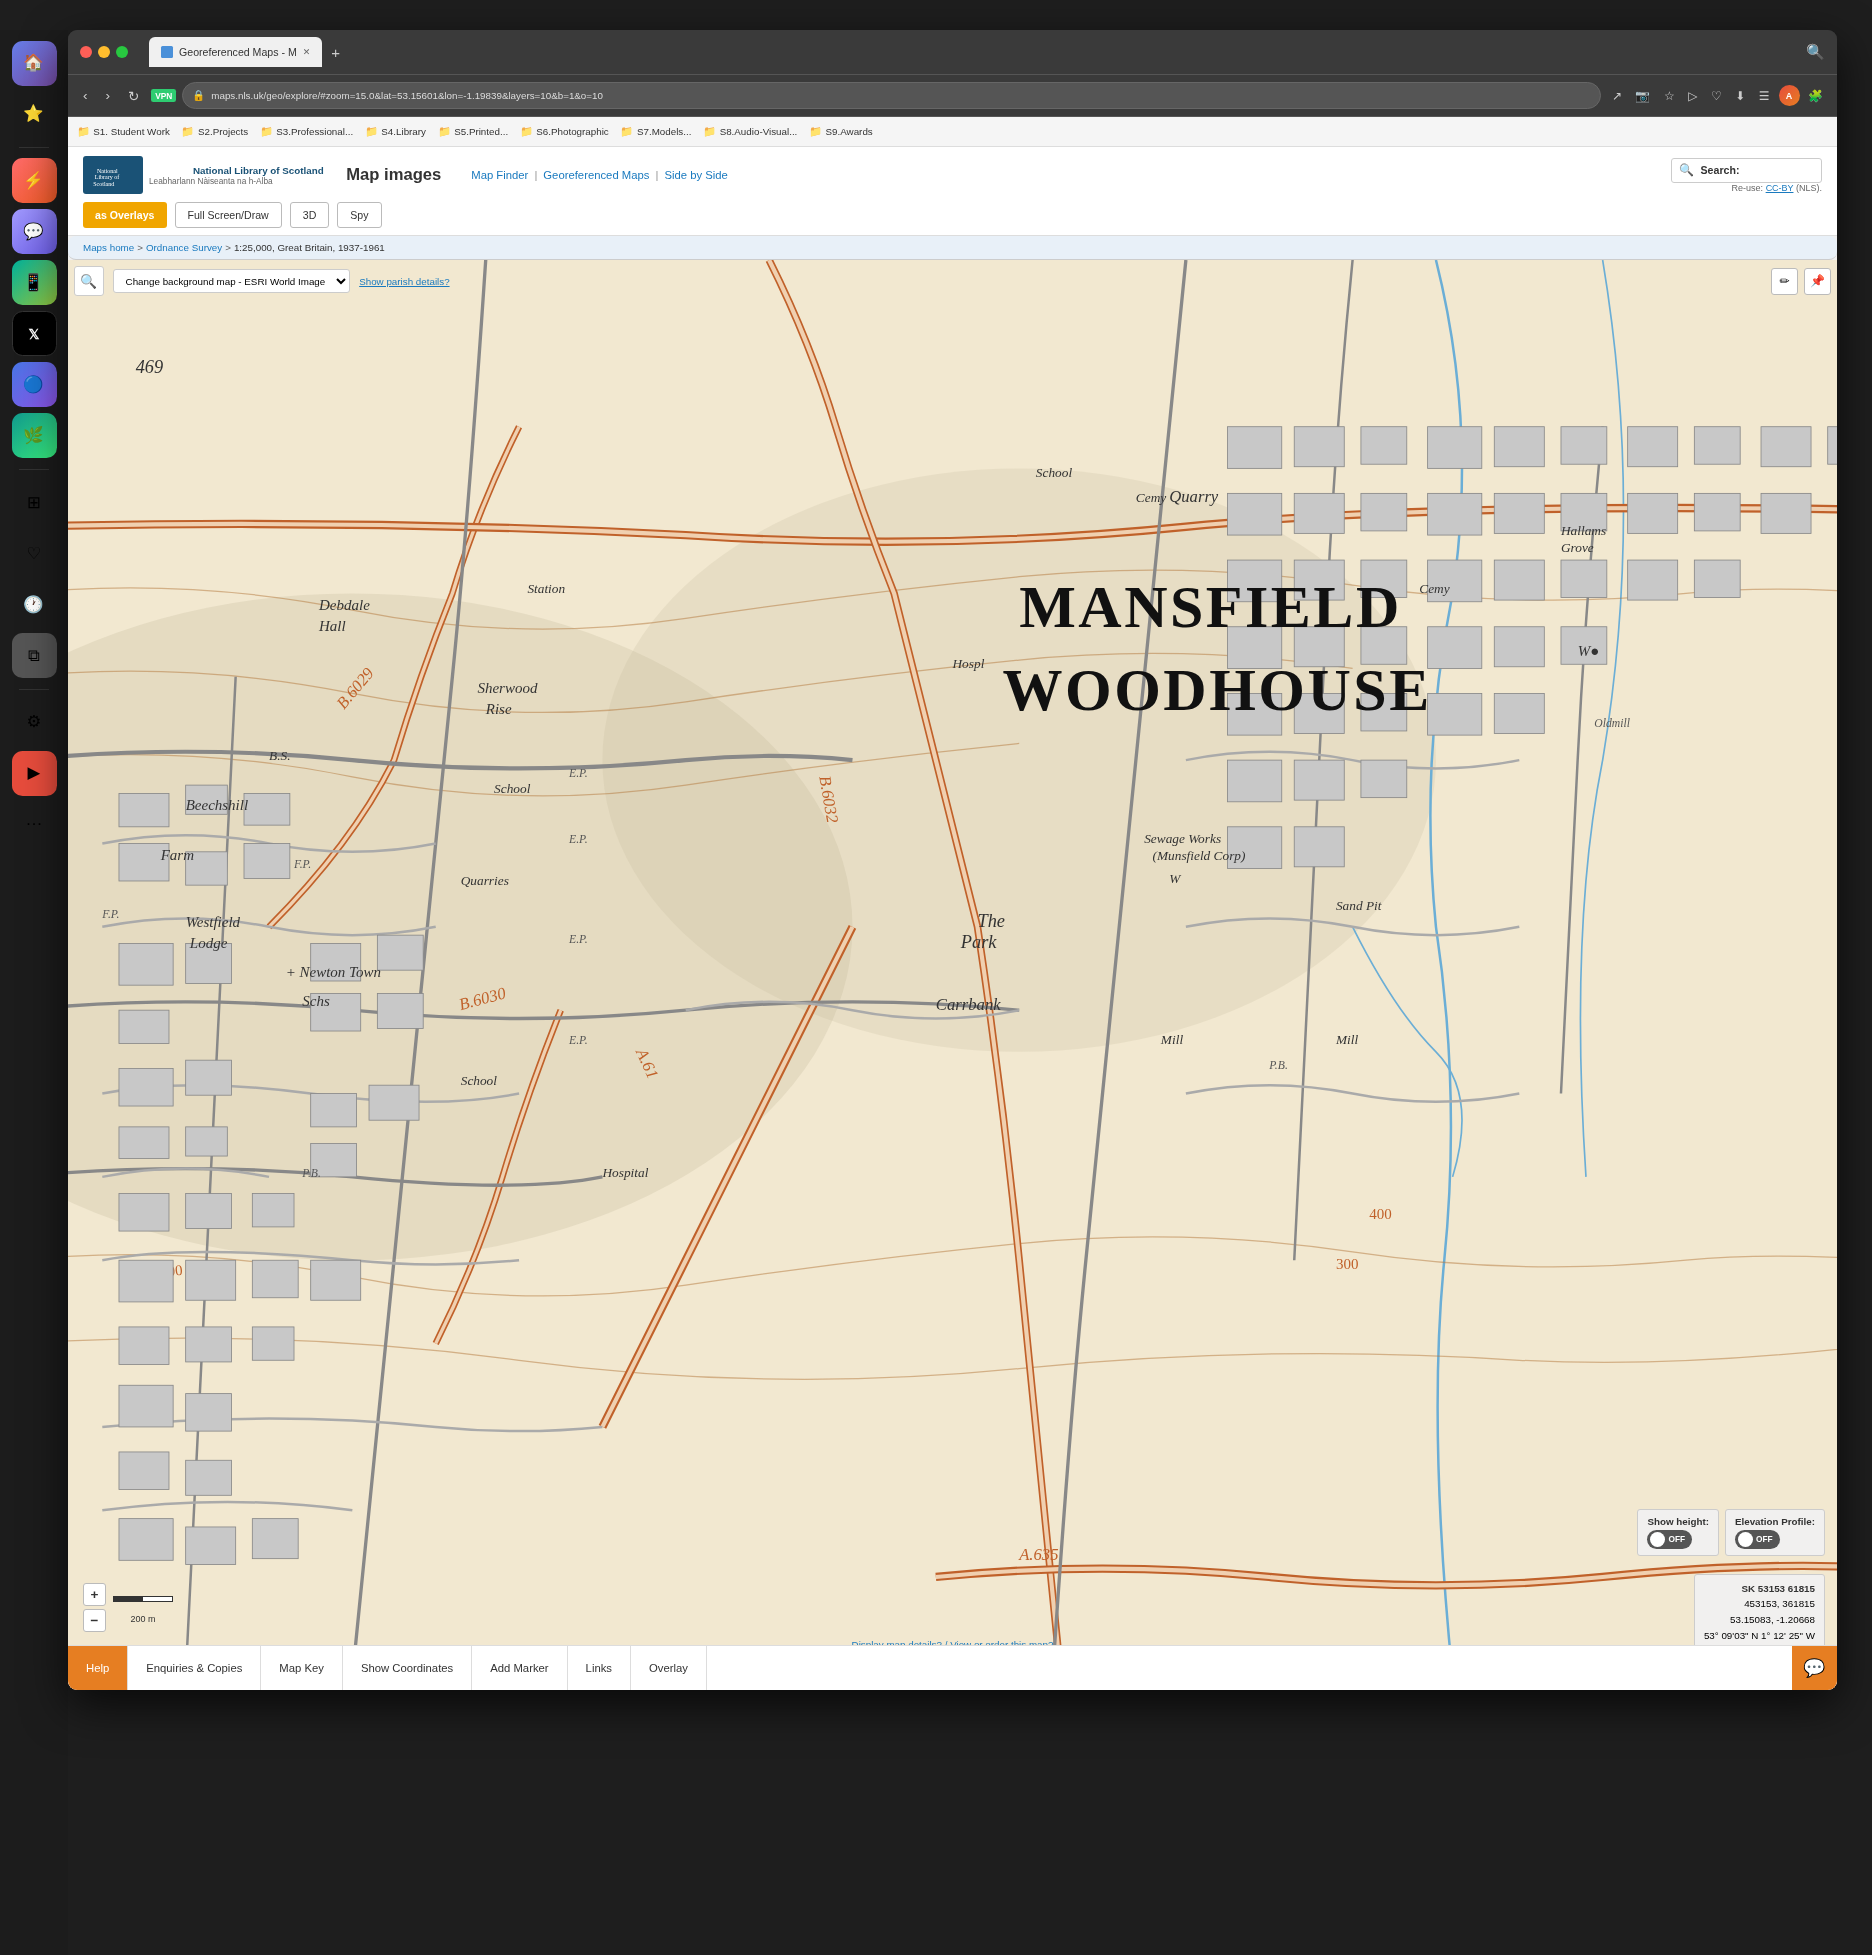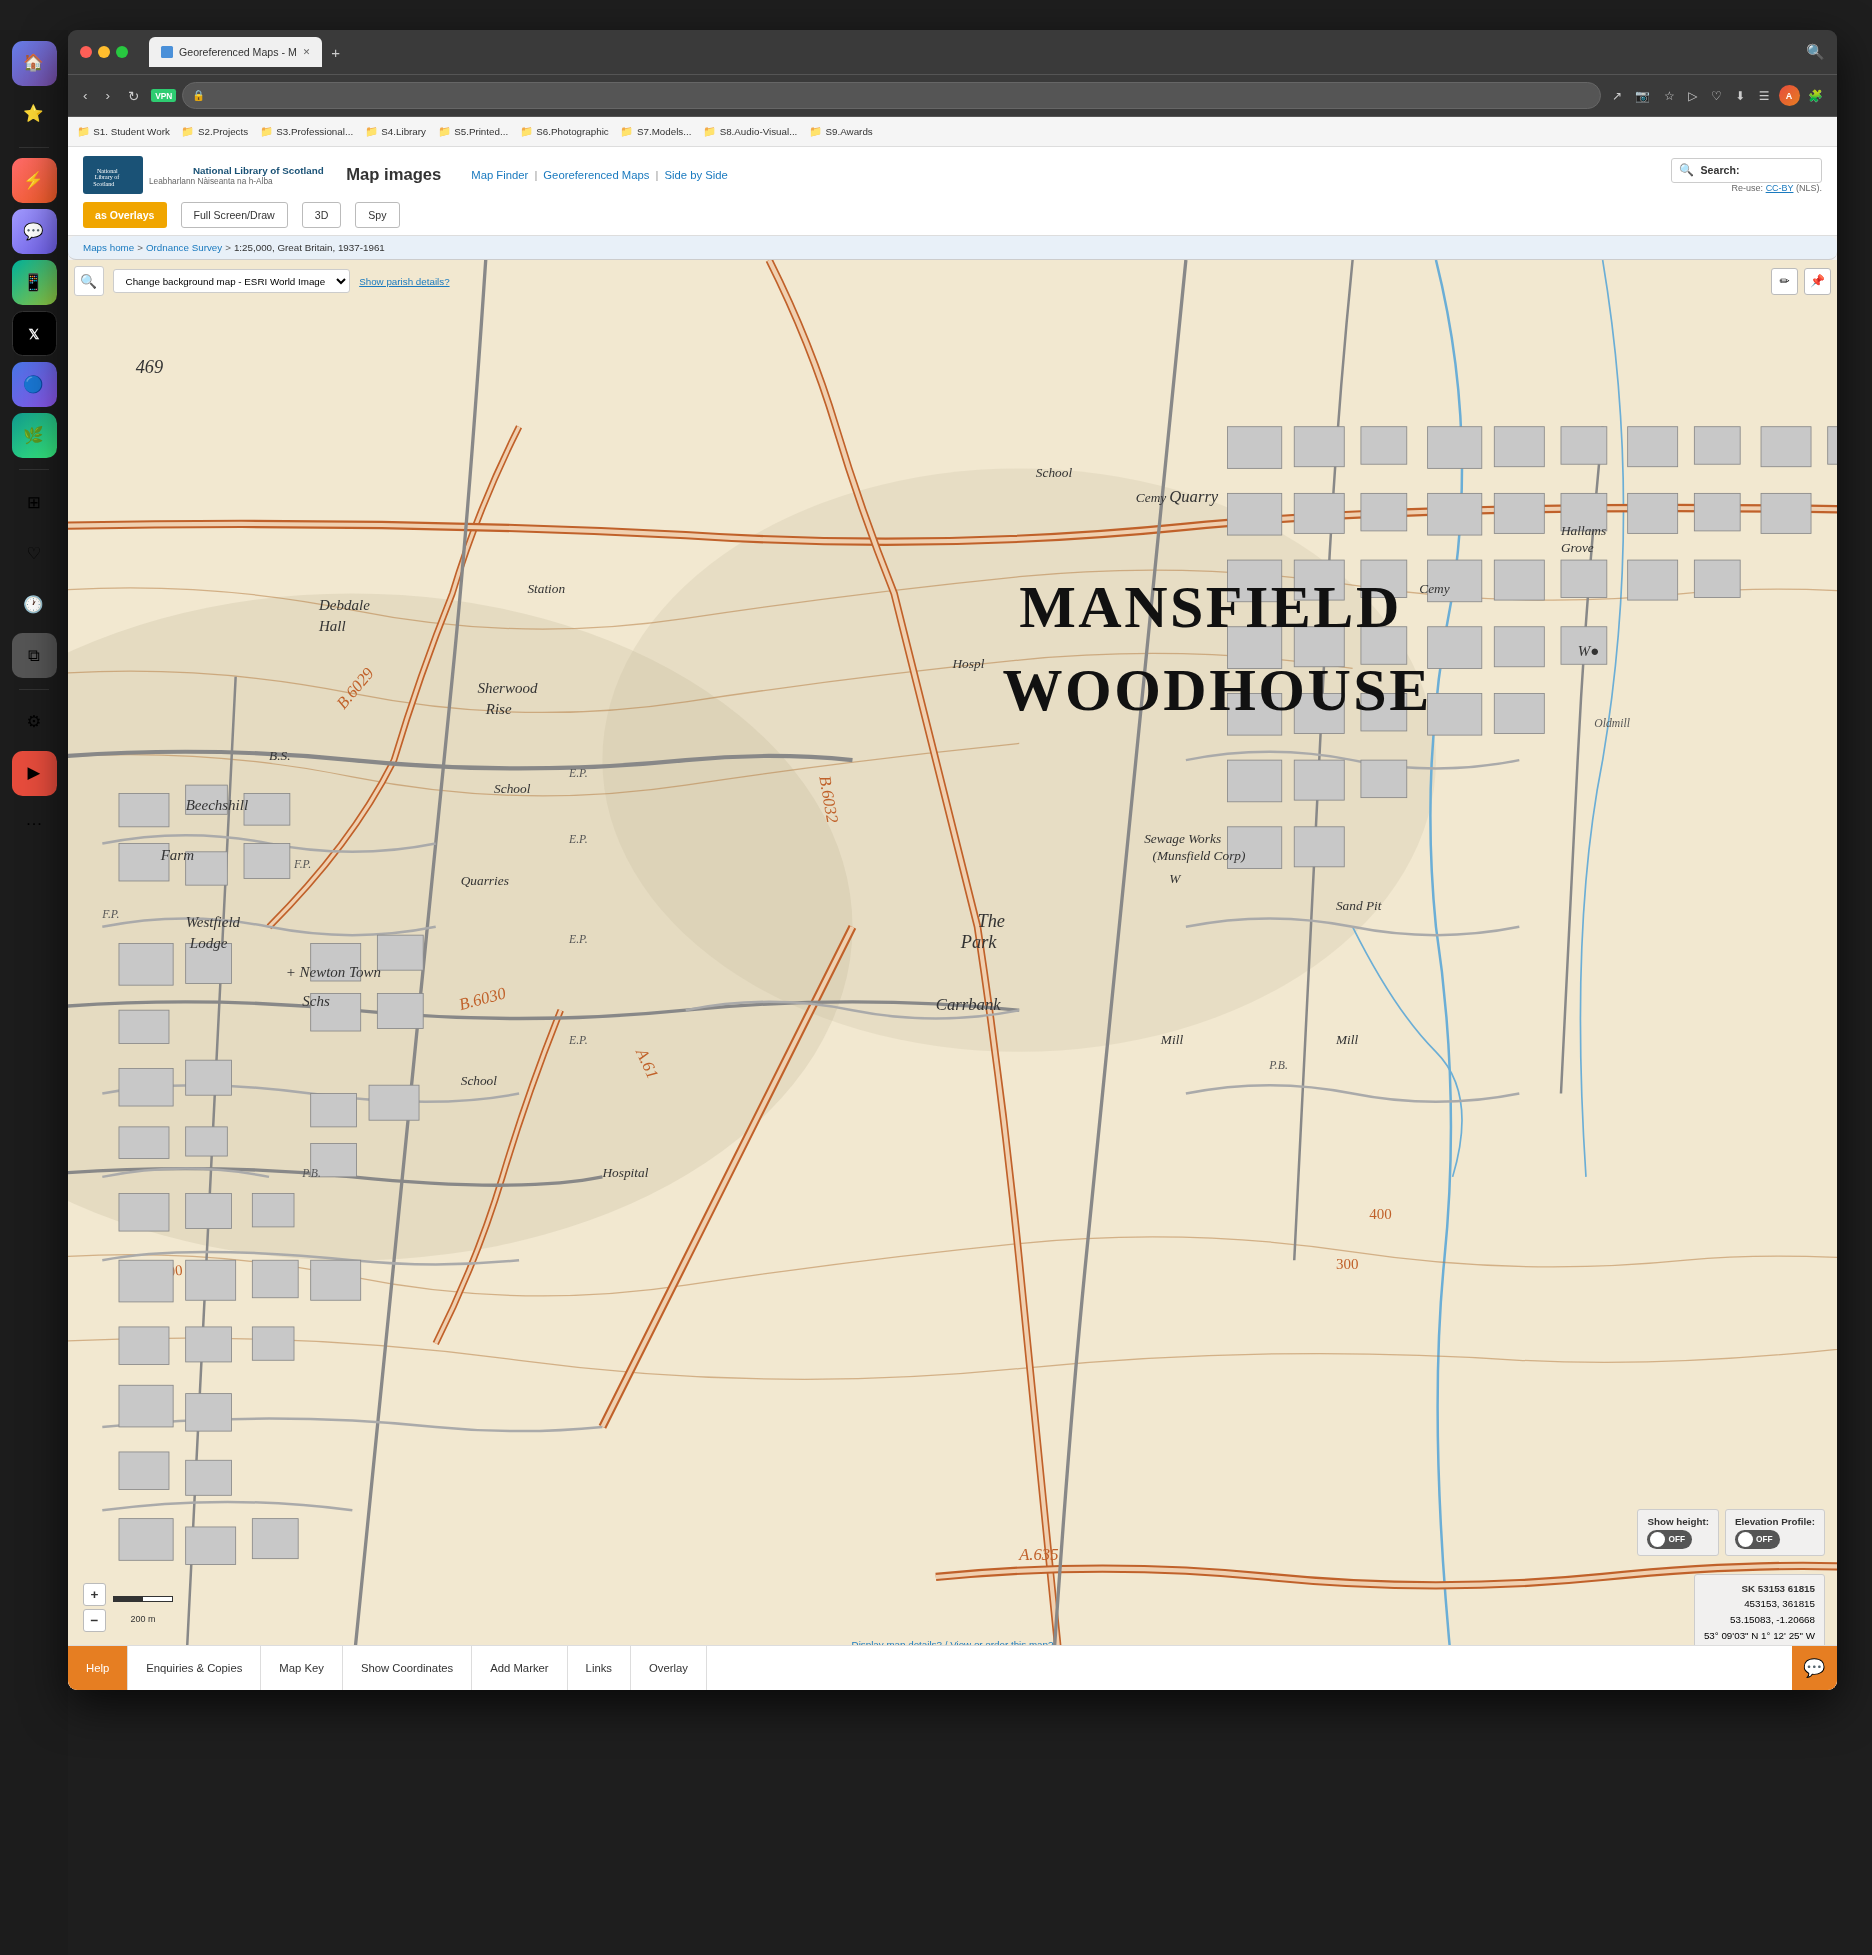--- a/index.html
+++ b/index.html
@@ -255,21 +255,21 @@
       gap: 6px;
       width: 151px;
       background: white;
     }
     .nls-search-label { font-size: 10.6px; color: #333; font-weight: 600; }
     .nls-reuse { font-size: 9px; color: #666; }
     .nls-reuse-link { color: #1a7abf; text-decoration: underline; cursor: pointer; }
 
     .nls-buttons-row {
       display: flex;
-      gap: 14px;
+      gap: 8px;
       padding-bottom: 7.6px;
     }
     .btn-overlay {
       background: #f0a500;
       color: white;
       border: none;
       border-radius: 3px;
       padding: 6px 12px;
       font-size: 10.6px;
       font-weight: 600;
@@ -596,20 +596,21 @@
     <span class="browser-search-icon">🔍</span>
   </div>
 
   <div class="nav-bar">
     <button class="nav-btn">‹</button>
     <button class="nav-btn">›</button>
     <button class="nav-btn">↻</button>
     <span class="vpn-badge">VPN</span>
     <div class="address-bar">
       <span class="lock-icon">🔒</span>
+      <span class="address-text">maps.nls.uk/geo/explore/#zoom=15.0&amp;lat=53.15601&amp;lon=-1.19839&amp;layers=10&amp;b=1&amp;o=10</span>
     </div>
     <div class="nav-actions">
       <button class="nav-action-btn">↗</button>
       <button class="nav-action-btn">📷</button>
       <button class="nav-action-btn">☆</button>
       <button class="nav-action-btn">▷</button>
       <button class="nav-action-btn">♡</button>
       <button class="nav-action-btn">⬇</button>
       <button class="nav-action-btn">☰</button>
       <div class="profile-icon">A</div>

